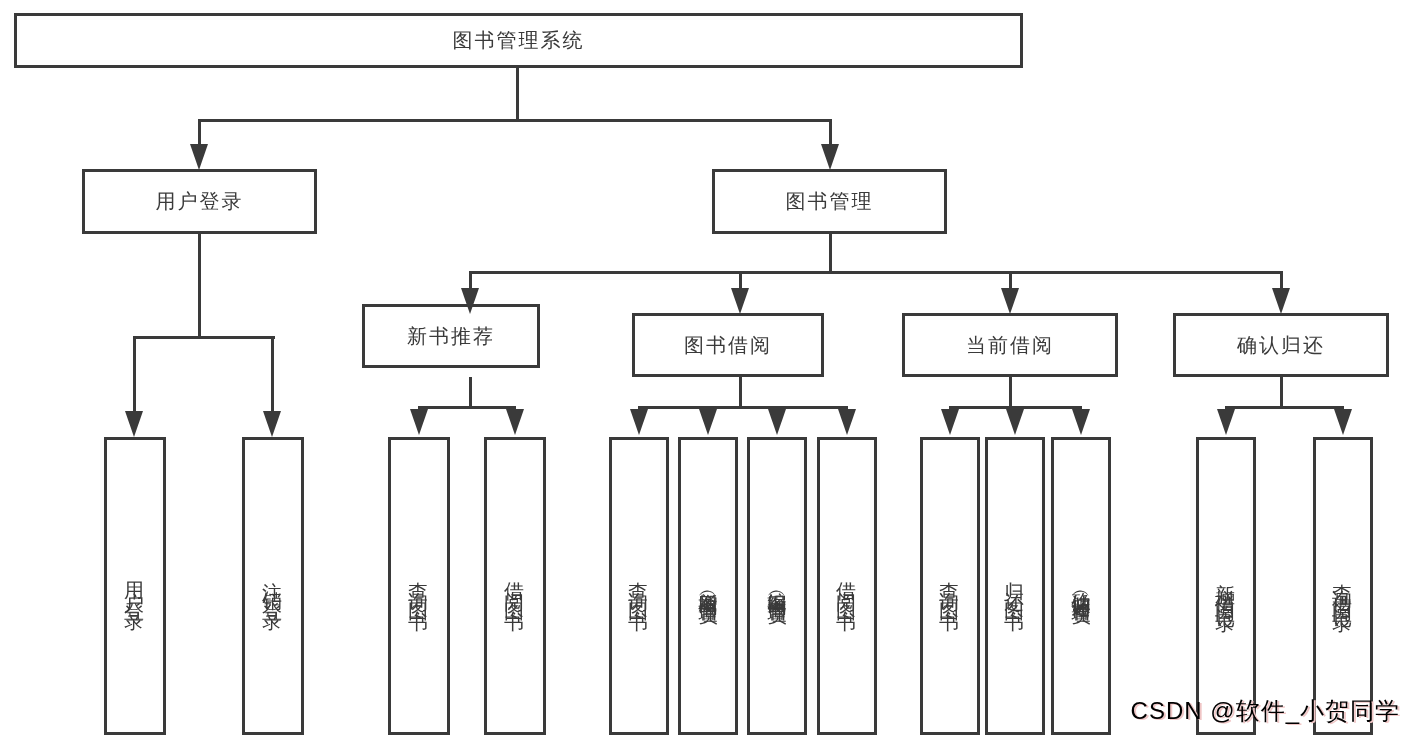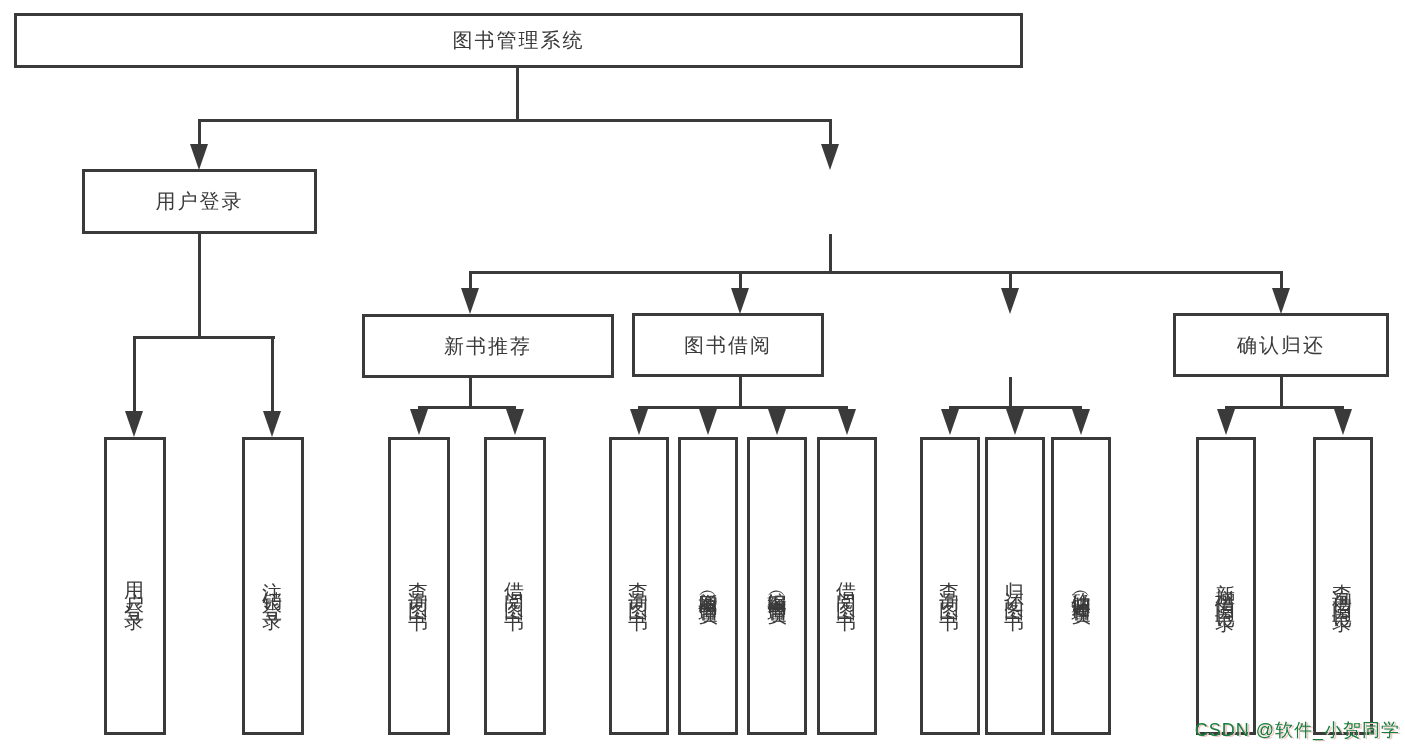--- a/index.html
+++ b/index.html
@@ -22,36 +22,38 @@
   .vbox.sp-tight span{letter-spacing:2px;font-size:19px;}
   .h,.v{position:absolute;background:#3a3a3a;}
   .h{height:3px;}
   .v{width:3px;}
   .arrow{
     position:absolute;width:0;height:0;
     border-left:9px solid transparent;border-right:9px solid transparent;
     border-top:26px solid #3a3a3a;
   }
   .watermark{
-    position:absolute;right:5px;bottom:5px;
-    font-size:18px;letter-spacing:1px;color:#15803d;
+    position:absolute;right:5px;bottom:20px;
+    font-size:24px;letter-spacing:1px;color:#000000;
     text-shadow:2px 1px 0 #f0c6c6;
   }
 </style>
 </head>
 <body>
 
 <div class="canvas">
 
   <div class="box" style="left:14px;top:13px;width:1009px;height:55px">图书管理系统</div>
 
   <div class="box" style="left:82px;top:169px;width:235px;height:65px">用户登录</div>
+  <div class="box" style="left:712px;top:169px;width:235px;height:65px">图书管理</div>
 
-  <div class="box" style="left:362px;top:314px;width:252px;height:64px">新书推荐</div>
+  <div class="box" style="left:362px;top:304px;width:178px;height:64px">新书推荐</div>
   <div class="box" style="left:632px;top:313px;width:192px;height:64px">图书借阅</div>
+  <div class="box" style="left:902px;top:313px;width:216px;height:64px">当前借阅</div>
   <div class="box" style="left:1173px;top:313px;width:216px;height:64px">确认归还</div>
 
   <div class="box vbox" style="left:104px;top:437px;width:62px;height:298px">
     <span>用户登录</span>
   </div>
   <div class="box vbox" style="left:242px;top:437px;width:62px;height:298px">
     <span>注销登录</span>
   </div>
 
   <div class="box vbox" style="left:388px;top:437px;width:62px;height:298px">

